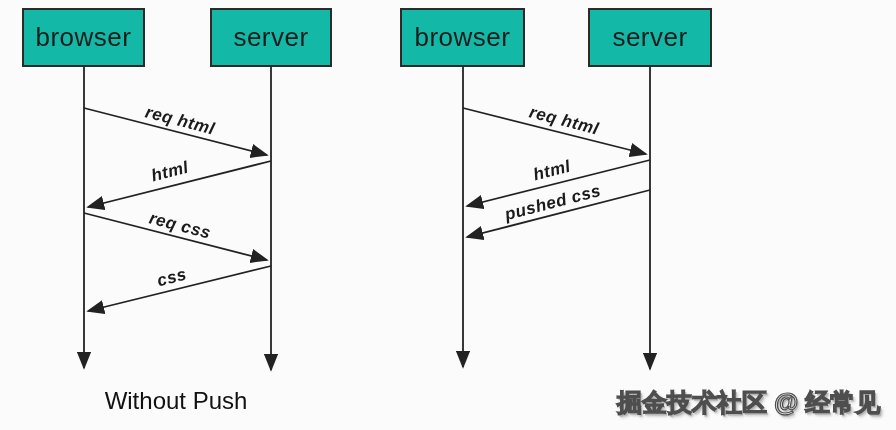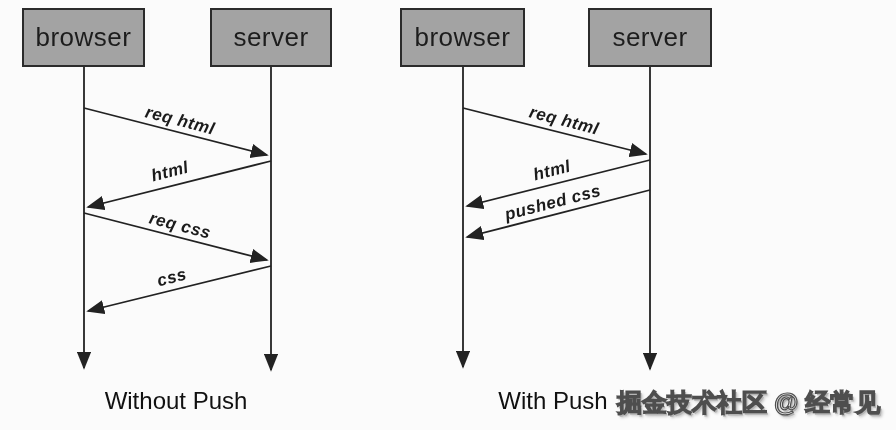--- a/index.html
+++ b/index.html
@@ -16,21 +16,21 @@
     overflow: hidden;
   }
   .wires {
     position: absolute;
     left: 0; top: 0;
     width: 896px; height: 430px;
   }
   .actor-box {
     position: absolute;
     border: 2px solid #2b2b2b;
-    background: #a3a3a3;
+    background: #14b8a6;
     display: flex;
     align-items: center;
     justify-content: center;
     box-sizing: border-box;
   }
   .actor-box span {
     font-size: 26px;
     color: #1d1d1d;
     letter-spacing: 0.5px;
   }
@@ -110,17 +110,16 @@
   <span class="msg-label rot-down" style="left:180px; top:121px;">req html</span>
   <span class="msg-label rot-up" style="left:170px; top:172px;">html</span>
   <span class="msg-label rot-down" style="left:180px; top:226px;">req css</span>
   <span class="msg-label rot-up" style="left:172px; top:278px;">css</span>
 
   <span class="msg-label rot-down" style="left:564px; top:121px;">req html</span>
   <span class="msg-label rot-up" style="left:552px; top:171px;">html</span>
   <span class="msg-label rot-up" style="left:553px; top:203px;">pushed css</span>
 
   <div class="caption" style="left:176px; top:387px;">Without Push</div>
-  <div class="caption" style="left:553px; top:387px;">With Push</div>
 
   <div class="watermark" style="left:617px; top:386px;">掘金技术社区 @ 经常见</div>
 
 </div>
 
 </body></html>

